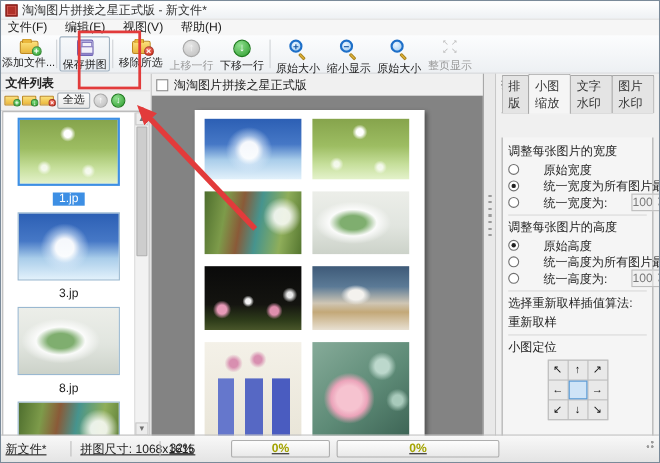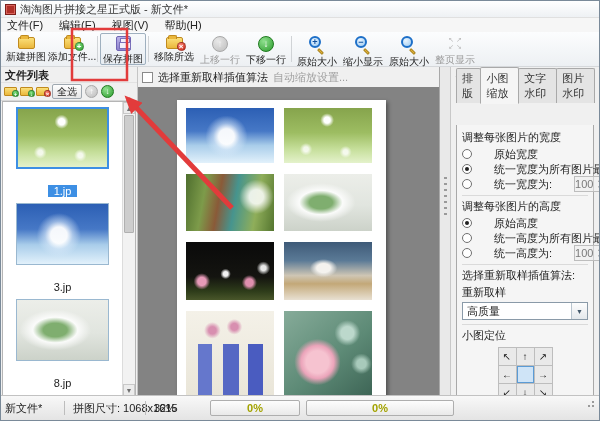--- a/index.html
+++ b/index.html
@@ -10,21 +10,21 @@
             border:1px solid #7a8a99; overflow:hidden; }
 
   
   .titlebar { height:17px; background:linear-gradient(#ffffff,#eef1f4); display:flex;
               align-items:center; padding:0 4px; gap:4px; border-bottom:1px solid #e0e0e0; }
   .appicon { width:11px; height:11px; background:#b03028; border:1px solid #7d1f1a;
              box-shadow:inset 0 0 0 1px #d9645c; flex:0 0 auto; }
   .apptitle { font-size:11px; color:#333; white-space:nowrap; }
 
   
-  .menubar { height:14px; background:#f6f6f6; display:flex; align-items:flex-start; padding:0 6px; gap:16px; }
+  .menubar { height:14px; background:#f6f6f6; display:flex; align-items:flex-end; padding:0 6px; gap:16px; }
   .menu-item { font-size:11px; color:#222; cursor:default; }
 
   
   .toolbar { height:35px; background:linear-gradient(#fcfdfe,#edf0f3); border-bottom:1px solid #d5d8db;
              display:flex; align-items:stretch; padding:1px 2px; }
   .tbtn { width:46px; display:flex; flex-direction:column; align-items:center; justify-content:flex-start;
           padding-top:2px; gap:1px; border:1px solid transparent; border-radius:2px; }
   .tbtn.pressed { border-color:#9fb0bf; background:linear-gradient(#f7f9fb,#e8edf2); }
   .tbtn .tlabel { font-size:10px; color:#222; white-space:nowrap; }
   .tbtn.disabled .tlabel { color:#9a9a9a; }
@@ -74,21 +74,21 @@
                 border:1px solid #9fa8b0; border-radius:2px; }
   .mini-circle { width:13px; height:13px; border-radius:50%; font-size:8px; font-weight:bold; color:#fff;
                  display:flex; align-items:center; justify-content:center; line-height:1; }
   .mini-circle.green { background:radial-gradient(circle at 35% 30%,#8fe08f,#2c9b2c); border:1px solid #1f7a1f; }
   .mini-circle.gray  { background:radial-gradient(circle at 35% 30%,#e8e8e8,#bdbdbd); border:1px solid #a8a8a8; }
   .fp-list { flex:1; background:#fff; border:1px solid #b5b5b5; margin:0 1px 1px 1px; position:relative; overflow:hidden; }
   .fp-items { position:absolute; left:0; top:0; right:13px; bottom:0; overflow:hidden; padding-top:5px; }
   .fitem { display:flex; flex-direction:column; align-items:center; margin-bottom:6px; }
   .fitem .thumb { width:93px; height:62px; border:1px solid #9ab8d0; }
   .fitem.selected .thumb { border:2px solid #3d8fe4; }
-  .fitem .fname { font-size:11px; margin-top:16px; padding:0 6px; }
+  .fitem .fname { font-size:11px; margin-top:6px; padding:0 6px; }
   .fitem.selected .fname { background:#3d8fe4; color:#fff; }
   .fp-scroll { position:absolute; right:0; top:0; bottom:0; width:13px; background:#f2f2f2; border-left:1px solid #dcdcdc; }
   .fp-scroll .arr { position:absolute; left:0; width:12px; height:12px; font-size:7px; color:#707070;
                     text-align:center; line-height:12px; background:#ececec; border:1px solid #c8c8c8; }
   .fp-scroll .arr.up { top:0; }
   .fp-scroll .arr.down { bottom:0; }
   .fp-scroll .sthumb { position:absolute; left:1px; top:13px; width:10px; height:118px; background:#cdcdcd;
                        border:1px solid #b0b0b0; border-radius:1px; }
 
   
@@ -174,21 +174,21 @@
                     display:flex; align-items:center; justify-content:center; }
   .posgrid { width:55px; margin:4px auto 0 auto; display:grid; grid-template-columns:repeat(3,17px);
              grid-template-rows:repeat(3,17px); gap:1px; background:#bdbdbd; border:1px solid #bdbdbd; }
   .poscell { background:#e9e9e9; display:flex; align-items:center; justify-content:center;
              font-size:10px; color:#111; line-height:1; }
   .poscell.center { background:#cfe4f7; border:1px solid #5b9bd5; }
 
   
   .statusbar { position:absolute; left:0; right:0; bottom:0; height:22px;
                background:linear-gradient(#f8f8f8,#e4e4e4); border-top:1px solid #c2c2c2;
-               display:flex; align-items:center; padding:12px 4px; }
+               display:flex; align-items:center; padding:12px 4px;text-decoration:underline; }
   .sb-txt { font-size:11px; color:#222; white-space:nowrap; }
   .sb-doc { width:59px; }
   .sb-size { width:80px; padding-left:8px; }
   .sb-zoom { width:56px; padding-left:8px; }
   .sb-sep { width:1px; height:14px; background:#bdbdbd; }
   .pbar { height:16px; border:1px solid #aeaeae; border-radius:2px; background:linear-gradient(#fdfdfd,#e9e9e9);
           display:flex; align-items:center; justify-content:center; font-size:11px; font-weight:bold; color:#a3a300; }
   .pbar.one { width:90px; margin-left:8px; }
   .pbar.two { width:148px; margin-left:6px; }
   .grip { margin-left:auto; width:10px; height:10px; align-self:flex-end;
@@ -211,26 +211,20 @@
   </div>
 
   <div class="menubar">
     <span class="menu-item">文件(F)</span>
     <span class="menu-item">编辑(E)</span>
     <span class="menu-item">视图(V)</span>
     <span class="menu-item">帮助(H)</span>
   </div>
 
   <div class="toolbar">
-    <div class="tbtn">
-      <span class="ticon">
-          <span class="i-folder"></span>
-        </span>
-      <span class="tlabel">新建拼图</span>
-    </div>
     <div class="tbtn">
       <span class="ticon">
           <span class="i-folder">
             <span class="badge green">+</span>
           </span>
         </span>
       <span class="tlabel">添加文件...</span>
     </div>
     <div class="tsep"></div>
     <div class="tbtn pressed">
@@ -334,22 +328,21 @@
       <div class="fp-scroll">
         <span class="arr up">▲</span>
         <span class="sthumb"></span>
         <span class="arr down">▼</span>
       </div>
     </div>
   </div>
 
   <div class="optrow">
     <span class="cbx"></span>
-    <span class="olabel">选择重新取样插值算法</span>
-    <span class="olink">自动缩放设置...</span>
+    <span class="olabel">淘淘图片拼接之星正式版</span>
   </div>
 
   <div class="canvas">
     <div class="page">
       <div class="ph ph-blue-dandelion"></div>
       <div class="ph ph-grass-dandelion"></div>
       <div class="ph ph-girl-with-flowers"></div>
       <div class="ph ph-potted-white-flowers"></div>
       <div class="ph ph-night-flowers"></div>
       <div class="ph ph-book-and-vase"></div>
@@ -415,24 +408,20 @@
               <span>▼</span>
             </span>
         </span>
         <span class="unit">像素</span>
       </div>
 
       <div class="divider"></div>
 
       <div class="grp-label">选择重新取样插值算法:</div>
       <div class="grp-label">重新取样</div>
-      <div class="dropdown">
-        <span class="dval">高质量</span>
-        <span class="dbtn">▼</span>
-      </div>
 
       <div class="divider"></div>
 
       <div class="grp-label">小图定位</div>
       <div class="posgrid">
         <span class="poscell">↖</span>
         <span class="poscell">↑</span>
         <span class="poscell">↗</span>
         <span class="poscell">←</span>
         <span class="poscell center"></span>

